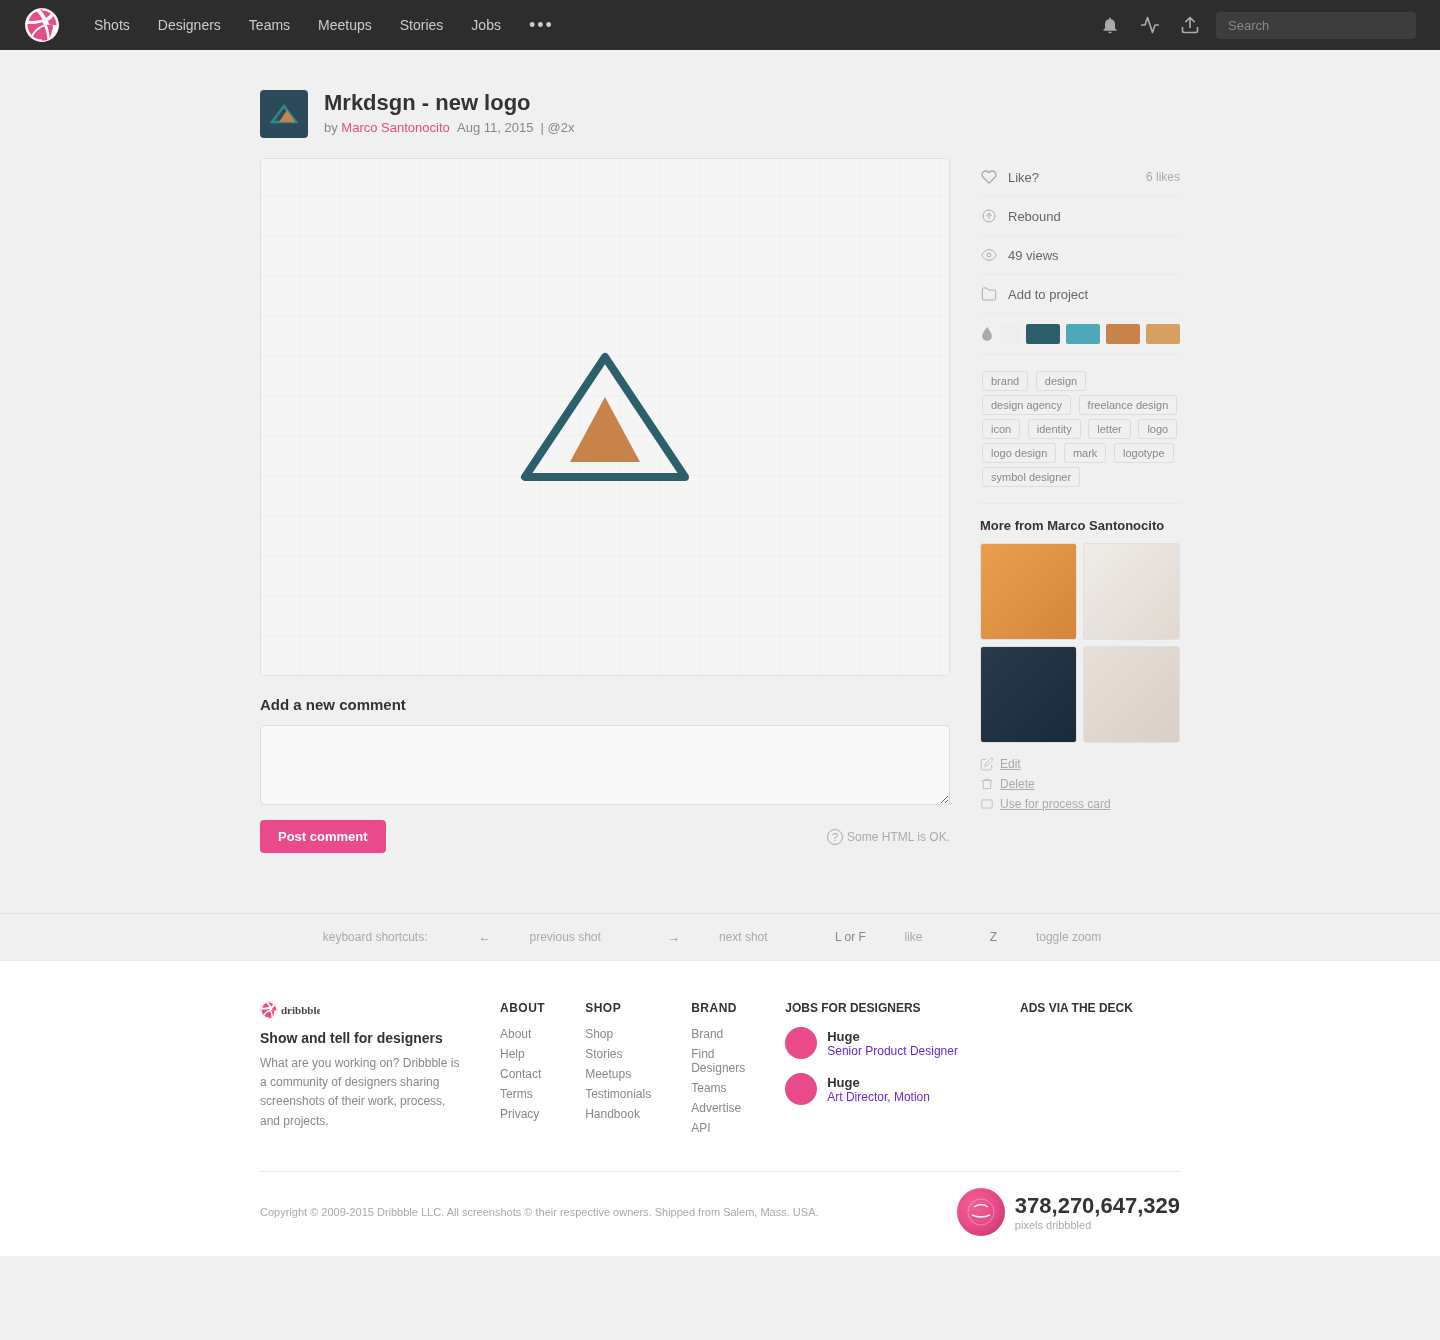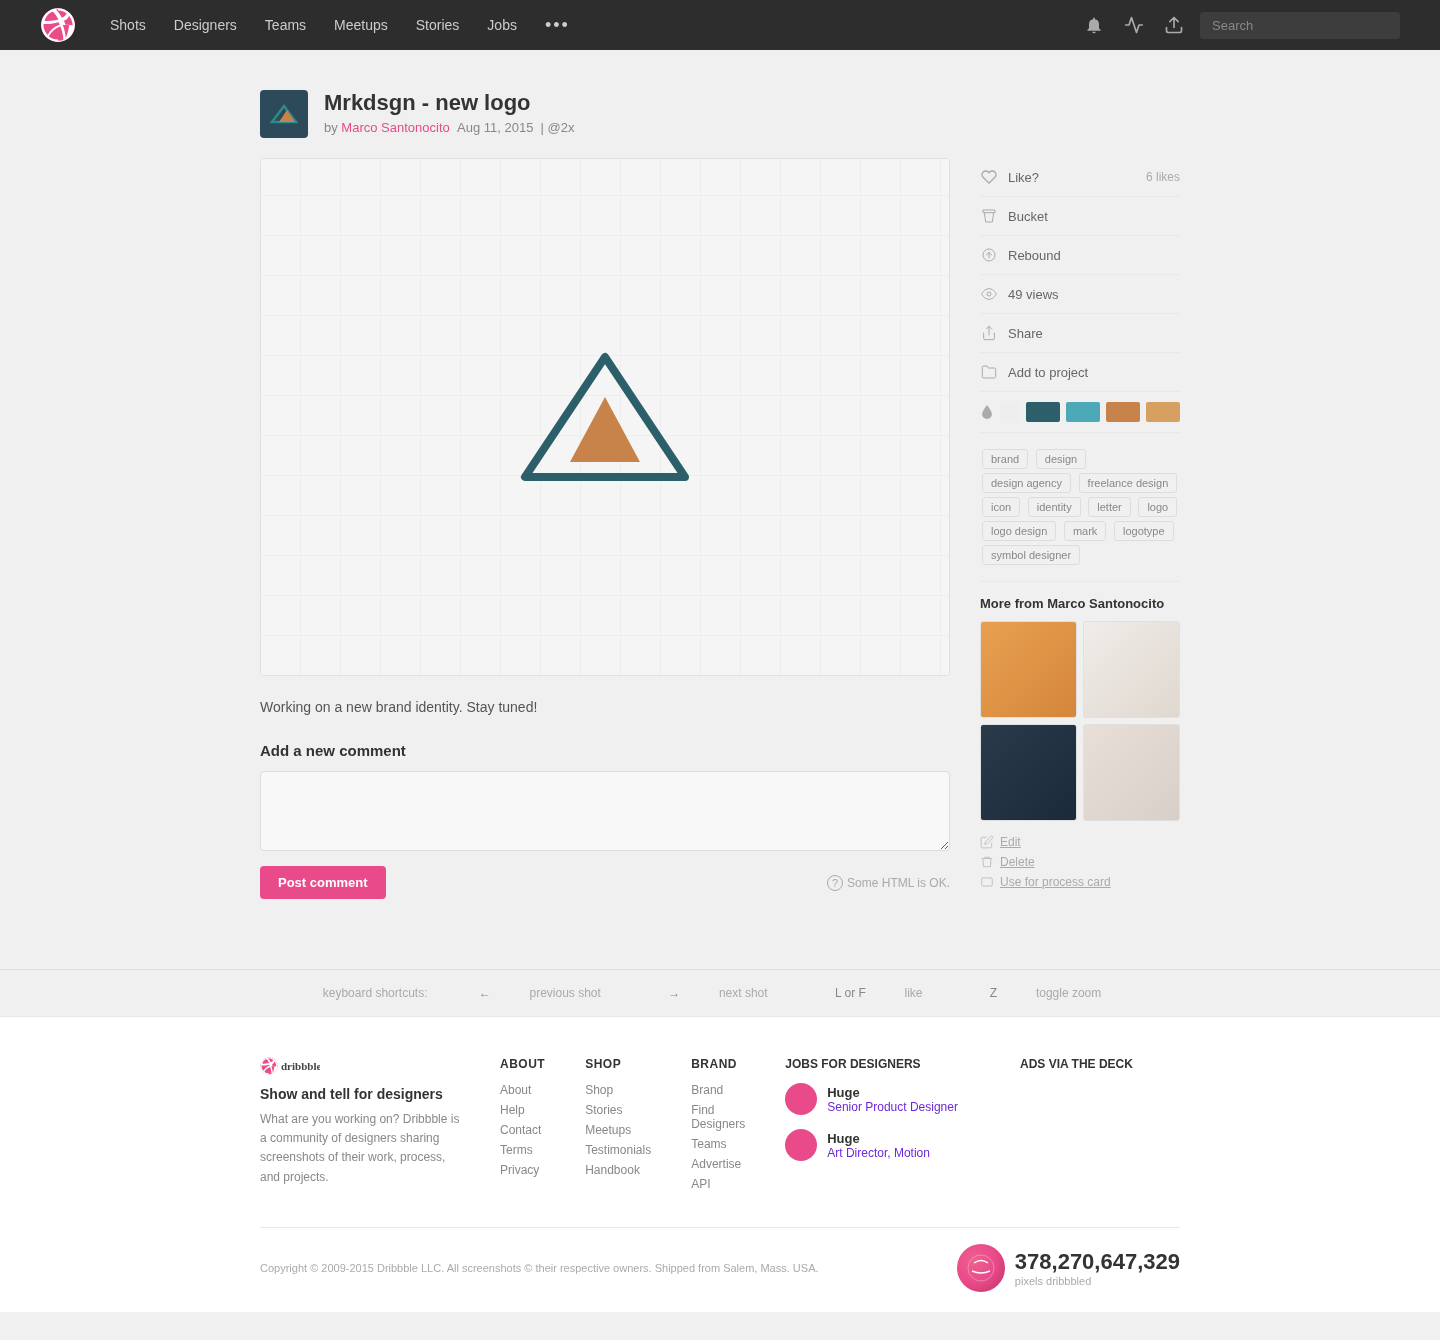--- a/index.html
+++ b/index.html
@@ -4,21 +4,21 @@
   <style>
     * { box-sizing: border-box; margin: 0; padding: 0; }
     body { font-family: -apple-system, BlinkMacSystemFont, "Helvetica Neue", Arial, sans-serif; background: #f0f0f0; color: #444; font-size: 13px; }
 
     
     .navbar {
       background: #2d2d2d;
       height: 50px;
       display: flex;
       align-items: center;
-      padding: 0 40px;
+      padding: 0 24px;
       position: relative;
     }
     .navbar-logo {
       width: 36px; height: 36px; margin-right: 20px;
     }
     .navbar-logo svg { width: 36px; height: 36px; }
     .nav-links { display: flex; gap: 0; }
     .nav-link {
       color: #ccc;
       text-decoration: none;
@@ -344,21 +344,20 @@
 
           <svg class="shot-logo-svg" width="180" height="140" viewBox="0 0 180 140">
 
             <polygon points="90,10 10,130 170,130" fill="none" stroke="#2d5f6a" stroke-width="8" stroke-linejoin="round"></polygon>
 
             <polygon points="90,50 55,115 125,115" fill="#c8834a" stroke="none"></polygon>
           </svg>
         </div>
       </div>
 
-      <div class="shot-description">Working on a new brand identity. Stay tuned!</div>
 
       <div class="comment-section">
         <h3>Add a new comment</h3>
         <textarea class="comment-textarea" style=""></textarea>
         <div class="comment-footer">
           <button class="post-comment-btn">Post comment</button>
           <span class="html-note">
             <span class="q-icon">?</span>
             <span>Some HTML is OK.</span>
           </span>
@@ -371,28 +370,20 @@
       <div class="sidebar-item">
         <span class="icon">
           <svg viewBox="0 0 24 24" width="16" height="16">
               <path d="M20.84 4.61a5.5 5.5 0 00-7.78 0L12 5.67l-1.06-1.06a5.5 5.5 0 00-7.78 7.78L12 21.23l8.84-8.84a5.5 5.5 0 000-7.78z" stroke="#aaa" stroke-width="2" fill="none"></path>
             </svg>
         </span>
         <span class="label">Like?</span>
         <span class="count">6 likes</span>
       </div>
 
-      <div class="sidebar-item">
-        <span class="icon">
-          <svg viewBox="0 0 24 24" width="16" height="16">
-              <path d="M3 3h18v4H3zM5 7l2 14h10L19 7" stroke="#aaa" stroke-width="1.5" fill="none"></path>
-            </svg>
-        </span>
-        <span class="label">Bucket</span>
-      </div>
 
       <div class="sidebar-item">
         <span class="icon">
           <svg viewBox="0 0 24 24" width="16" height="16">
               <circle cx="12" cy="12" r="9" stroke="#aaa" stroke-width="1.5" fill="none"></circle>
               <path d="M12 8v8M8 12l4-4 4 4" stroke="#aaa" stroke-width="1.5" fill="none" stroke-linecap="round"></path>
             </svg>
         </span>
         <span class="label">Rebound</span>
       </div>
@@ -400,28 +391,20 @@
       <div class="sidebar-item">
         <span class="icon">
           <svg viewBox="0 0 24 24" width="16" height="16">
               <path d="M1 12s4-8 11-8 11 8 11 8-4 8-11 8-11-8-11-8z" stroke="#aaa" stroke-width="1.5" fill="none"></path>
               <circle cx="12" cy="12" r="3" stroke="#aaa" stroke-width="1.5" fill="none"></circle>
             </svg>
         </span>
         <span class="label">49 views</span>
       </div>
 
-      <div class="sidebar-item">
-        <span class="icon">
-          <svg viewBox="0 0 24 24" width="16" height="16">
-              <path d="M4 12v8a2 2 0 002 2h12a2 2 0 002-2v-8M16 6l-4-4-4 4M12 2v13" stroke="#aaa" stroke-width="1.5" fill="none" stroke-linecap="round"></path>
-            </svg>
-        </span>
-        <span class="label">Share</span>
-      </div>
 
       <div class="sidebar-item">
         <span class="icon">
           <svg viewBox="0 0 24 24" width="16" height="16">
               <path d="M22 19a2 2 0 01-2 2H4a2 2 0 01-2-2V5a2 2 0 012-2h5l2 3h9a2 2 0 012 2z" stroke="#aaa" stroke-width="1.5" fill="none"></path>
             </svg>
         </span>
         <span class="label">Add to project</span>
       </div>
 

